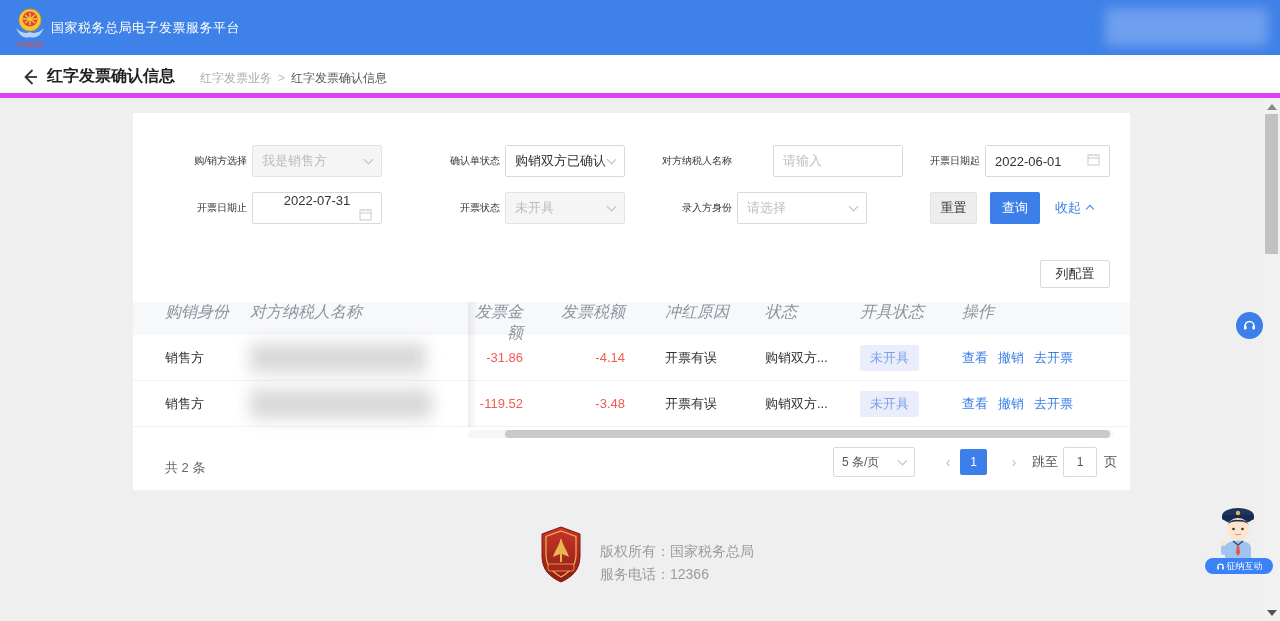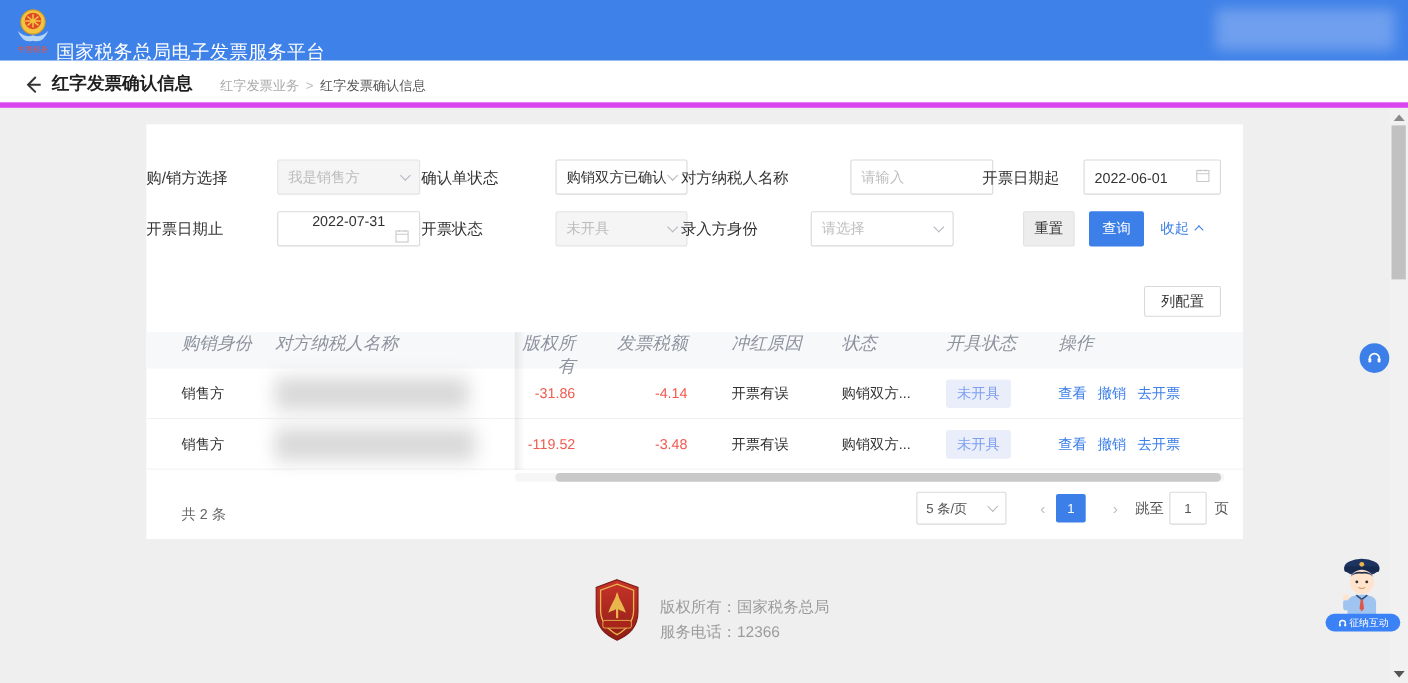--- a/index.html
+++ b/index.html
@@ -2,35 +2,35 @@
 <html><head>
 <meta charset="utf-8">
 <style>
   * { margin:0; padding:0; box-sizing:border-box; }
   body { font-family:"Liberation Sans","DejaVu Sans",sans-serif; background:#888; }
   #app { position:relative; width:1280px; height:621px; background:#efefef; overflow:hidden; }
 
   
   .hdr { position:absolute; left:0; top:0; width:1280px; height:55px; background:#3e81e8; z-index:5; }
   .hdr-logo { position:absolute; left:13px; top:6px; }
-  .hdr-title { position:absolute; left:51px; top:0; height:39px; line-height:55px; color:#fff; font-size:17px; letter-spacing:.5px;margin-top:20px; }
+  .hdr-title { position:absolute; left:51px; top:0; height:39px; line-height:55px; color:#fff; font-size:13px; letter-spacing:.5px; }
   .hdr-user-blur { position:absolute; right:12px; top:8px; width:163px; height:38px; background:#6f9fee; border-radius:4px; filter:blur(6px); }
 
   
   .tbar { position:absolute; left:0; top:55px; width:1280px; height:43px; background:#fff; border-bottom:5px solid #d946ef; z-index:4; }
   .back-btn { position:absolute; left:20px; top:12px; width:20px; height:20px; cursor:pointer; }
   .page-title { position:absolute; left:47px; top:11px; font-size:16px; font-weight:bold; color:#1f1f1f; }
   .crumbs { position:absolute; left:200px; top:15px; font-size:12px; color:#aaa; }
   .crumbs .sep { margin:0 6px; color:#bbb; }
   .crumbs .cur { color:#555; }
 
   
   .card { position:absolute; left:133px; top:113px; width:997px; height:377px; background:#fff; }
 
-  .f-label { position:absolute; top:0; height:32px; line-height:32px; text-align:left; font-size:14px; color:#333; }
+  .f-label { position:absolute; top:0; height:32px; line-height:32px; text-align:right; font-size:10px; color:#333; }
   .ctrl { position:absolute; top:0; height:32px; border:1px solid #d9d9d9; border-radius:2px; background:#fff;
           display:flex; align-items:center; padding:0 9px; font-size:13px; color:#333; cursor:pointer; }
   .ctrl.disabled { background:#f5f5f5; border-color:#e3e3e3; color:#bcbcbc; cursor:default; }
   .ctrl .ph { color:#bfbfbf; }
   .caret { width:7px; height:7px; border-right:1.5px solid #b8bcc4; border-bottom:1.5px solid #b8bcc4;
            transform:rotate(45deg); margin-left:auto; margin-top:-4px; flex:none; }
   .cal { margin-left:auto; flex:none; }
   .frow { position:absolute; left:0; width:997px; height:32px; }
   .frow1 { top:32px; } .frow2 { top:79px; }
 
@@ -189,21 +189,21 @@
       <button class="btn-query">查询</button>
       <div class="collapse"><span>收起</span><span class="caret-up"></span></div>
     </div>
 
     <button class="btn-colcfg">列配置</button>
 
     <div class="tbl">
       <div class="thead">
         <div class="t-c1">购销身份</div>
         <div class="t-c2">对方纳税人名称</div>
-        <div class="t-c3">版权所有</div>
+        <div class="t-c3">发票金额</div>
         <div class="t-c4">发票税额</div>
         <div class="t-c5">冲红原因</div>
         <div class="t-c6">状态</div>
         <div class="t-c7">开具状态</div>
         <div class="t-c8">操作</div>
       </div>
 
       <div class="trow">
         <div class="t-c1">销售方</div>
         <div class="t-c2">

